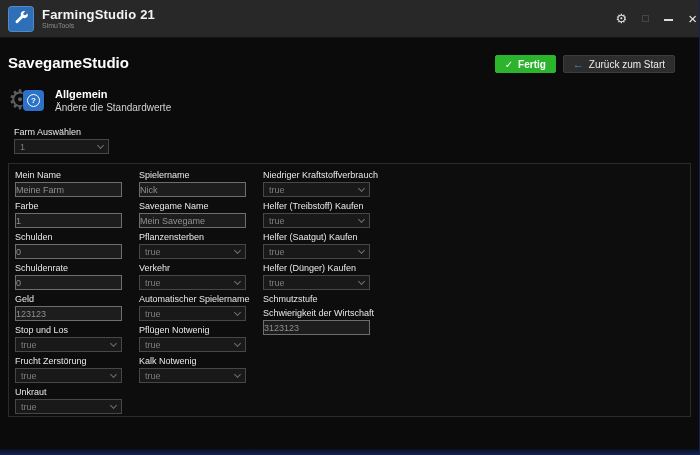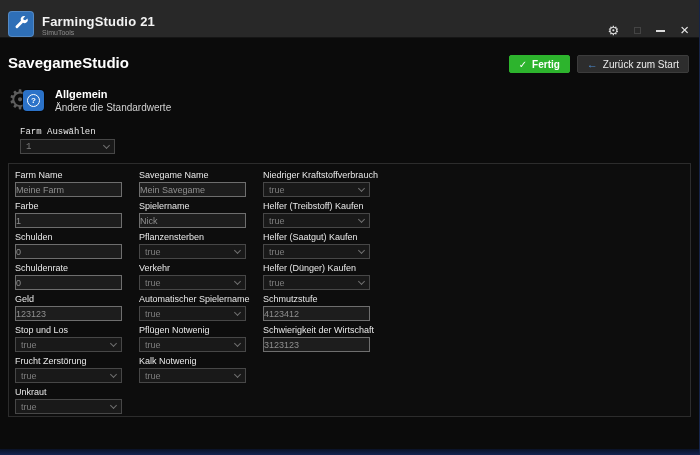--- a/index.html
+++ b/index.html
@@ -1,34 +1,34 @@
 <!DOCTYPE html>
 <html><head>
 <meta charset="utf-8">
 <style>
   html,body{margin:0;padding:0;background:#000;}
   *{box-sizing:border-box;}
   body{font-family:"Liberation Sans","DejaVu Sans",sans-serif;-webkit-font-smoothing:antialiased;}
   .window{position:relative;width:700px;height:455px;background:#0b0b0b;overflow:hidden;border-right:1px solid #16244a;}
 
   
-  .titlebar{height:38px;background:#282828;display:flex;align-items:flex-end;padding:0 10px 0 8px;border-bottom:1px solid #151515;}
+  .titlebar{height:38px;background:#282828;display:flex;align-items:center;padding:0 2px 0 8px;border-bottom:1px solid #151515;}
   .logo{width:26px;height:26px;border-radius:4px;background:#2e6fb7;display:flex;align-items:center;justify-content:center;margin-right:8px;box-shadow:inset 0 0 0 1px rgba(255,255,255,.18);}
   .logo svg{width:16px;height:16px;}
   .title-block{display:flex;flex-direction:column;justify-content:center;}
   .app-title{font-size:13px;font-weight:bold;color:#f3f3f3;line-height:14px;letter-spacing:.2px;}
   .app-sub{font-size:7px;color:#8d8d8d;line-height:8px;}
   .win-controls{margin-left:auto;display:flex;align-items:center;gap:15px;}
   .wc-gear{font-size:13px;color:#dedede;cursor:pointer;line-height:13px;}
   .wc-max{width:7px;height:7px;border:1px solid #777;opacity:.35;}
   .wc-min{width:9px;height:2px;background:#dcdcdc;margin-top:2px;}
   .wc-close{font-size:15px;color:#e8e8e8;line-height:14px;cursor:pointer;}
 
   
-  .page-header{display:flex;align-items:flex-start;padding:17px 10px 0 8px;}
+  .page-header{display:flex;align-items:flex-start;padding:17px 24px 0 8px;}
   .page-title{font-size:15px;font-weight:bold;color:#fff;line-height:16px;}
   .header-buttons{margin-left:auto;display:flex;gap:7px;}
   .btn{height:18px;display:flex;align-items:center;gap:5px;font-size:10px;border-radius:2px;padding:0 9px;cursor:pointer;white-space:nowrap;}
   .btn-finish{background:#2db42d;color:#fff;font-weight:bold;border:1px solid #2db42d;}
   .btn-finish .chk{font-size:10px;}
   .btn-back{background:#2d2d2d;color:#ececec;border:1px solid #3c3c3c;}
   .btn-back .arrow{color:#4d8fd6;font-size:11px;line-height:10px;}
 
   
   .section-row{display:flex;align-items:center;gap:9px;padding:11px 0 0 10px;}
@@ -37,21 +37,21 @@
   .q-badge{position:absolute;left:13px;top:6px;width:21px;height:21px;background:#2b72c8;border-radius:4px;display:flex;align-items:center;justify-content:center;box-shadow:0 0 0 1px rgba(0,0,0,.4);}
   .q-circle{width:13px;height:13px;border:1.5px solid #fff;border-radius:50%;display:flex;align-items:center;justify-content:center;font-size:8px;font-weight:bold;color:#fff;line-height:8px;}
   .section-title{font-size:11px;font-weight:bold;color:#fff;line-height:13px;}
   .section-sub{font-size:10px;color:#d2d2d2;line-height:13px;}
 
   .link-row{display:flex;gap:7px;padding:9px 0 0 8px;font-size:10px;align-items:center;}
   .profile-link{color:#2b4f93;cursor:pointer;}
   .edit-label{color:#ededed;font-weight:600;}
 
   
-  .farm-select-block{padding:9px 0 0 20px;font-family:Liberation Mono, monospace;}
+  .farm-select-block{padding:9px 0 0 14px;}
   .field-label{font-size:9px;color:#e8e8e8;margin-bottom:2px;white-space:nowrap;line-height:10px;}
   .select{width:107px;height:15px;background:#191919;border:1px solid #474747;display:flex;align-items:center;justify-content:space-between;padding:0 5px;color:#7e7e7e;font-size:9px;cursor:pointer;}
   .select .chev{width:5px;height:5px;border-right:1px solid #6f6f6f;border-bottom:1px solid #6f6f6f;transform:rotate(45deg);margin-top:-2px;flex:0 0 auto;}
   .farm-select-block .select{width:95px;}
 
   
   .panel{margin:9px 8px 0 8px;height:254px;border:1px solid #2c2c2c;background:#0d0d0d;padding:6px 0 0 6px;display:flex;gap:17px;}
   .form-col{width:107px;flex:0 0 auto;}
   .field{margin-bottom:4px;}
   .tinput{width:107px;height:15px;background:#1d1d1d;border:1px solid #6e6e6e;color:#8f8f8f;font-size:9px;padding:0 0;font-family:inherit;outline:none;display:block;}
@@ -116,21 +116,21 @@
     <div class="select">
       <span>1</span>
       <span class="chev"></span>
     </div>
   </div>
 
   <div class="panel">
 
   <div class="form-col">
         <div class="field">
-          <div class="field-label">Farm Name</div>
+          <div class="field-label">Mein Name</div>
           <input class="tinput" value="Meine Farm" style="">
         </div>
         <div class="field">
           <div class="field-label">Farbe</div>
           <input class="tinput" value="1" style="">
         </div>
         <div class="field">
           <div class="field-label">Schulden</div>
           <input class="tinput" value="0" style="">
         </div>
@@ -159,28 +159,28 @@
         <div class="field">
           <div class="field-label">Unkraut</div>
           <div class="select">
             <span>true</span>
             <span class="chev"></span>
           </div>
         </div>
       </div>
       <div class="form-col">
         <div class="field">
+          <div class="field-label">Spielername</div>
+          <input class="tinput" value="Nick" style="">
+        </div>
+        <div class="field">
           <div class="field-label">Savegame Name</div>
           <input class="tinput" value="Mein Savegame" style="">
         </div>
         <div class="field">
-          <div class="field-label">Spielername</div>
-          <input class="tinput" value="Nick" style="">
-        </div>
-        <div class="field">
           <div class="field-label">Pflanzensterben</div>
           <div class="select">
             <span>true</span>
             <span class="chev"></span>
           </div>
         </div>
         <div class="field">
           <div class="field-label">Verkehr</div>
           <div class="select">
             <span>true</span>
@@ -233,21 +233,20 @@
         </div>
         <div class="field">
           <div class="field-label">Helfer (Dünger) Kaufen</div>
           <div class="select">
             <span>true</span>
             <span class="chev"></span>
           </div>
         </div>
         <div class="field">
           <div class="field-label">Schmutzstufe</div>
-          <input class="tinput" value="4123412" style="">
         </div>
         <div class="field">
           <div class="field-label">Schwierigkeit der Wirtschaft</div>
           <input class="tinput" value="3123123" style="">
         </div>
       </div>
     </div>
 
   <div class="bottom-edge"></div>
 </div>

